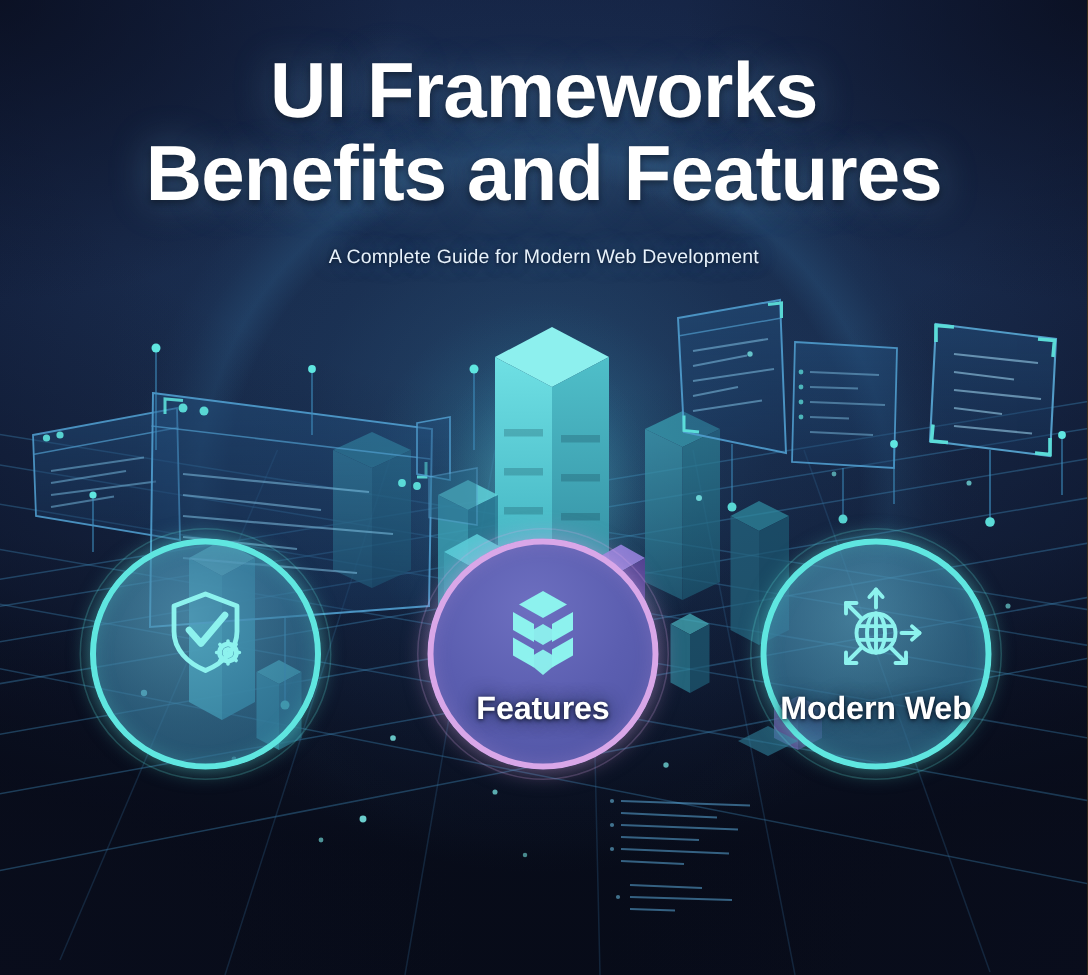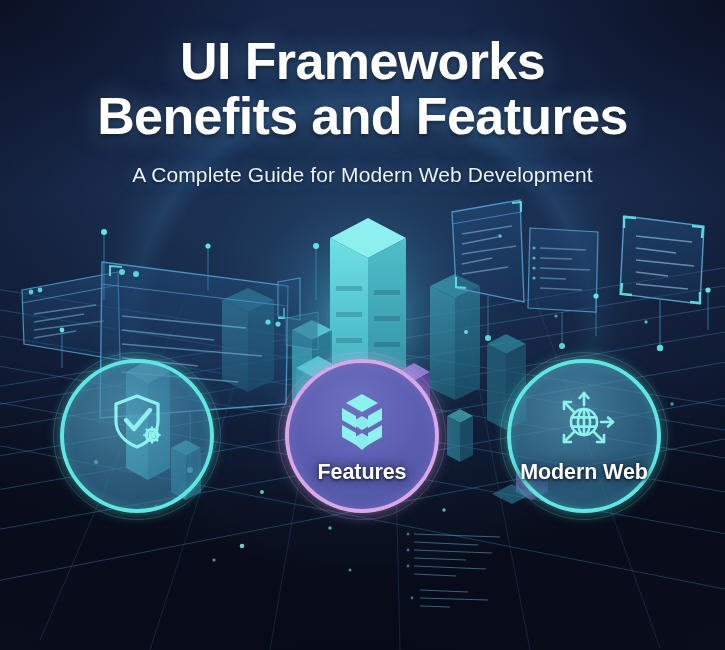--- a/index.html
+++ b/index.html
@@ -55,21 +55,21 @@
     color: #ffffff;
     font-size: 52px;
     font-weight: bold;
     line-height: 1.06;
     letter-spacing: -0.6px;
     text-shadow: 0 0 26px rgba(120,190,235,0.38), 0 2px 5px rgba(5,10,22,0.75);
   }
   .subtitle {
     margin-top: 19px;
     color: #e8f2fb;
-    font-size: 21px;
+    font-size: 13px;
     font-weight: normal;
     letter-spacing: .1px;
     text-shadow: 0 0 16px rgba(110,180,230,0.35), 0 1px 3px rgba(5,10,22,0.7);
   }
 
   
   .badges {
     position: absolute;
     left: 0; right: 0;
     top: 352px;

